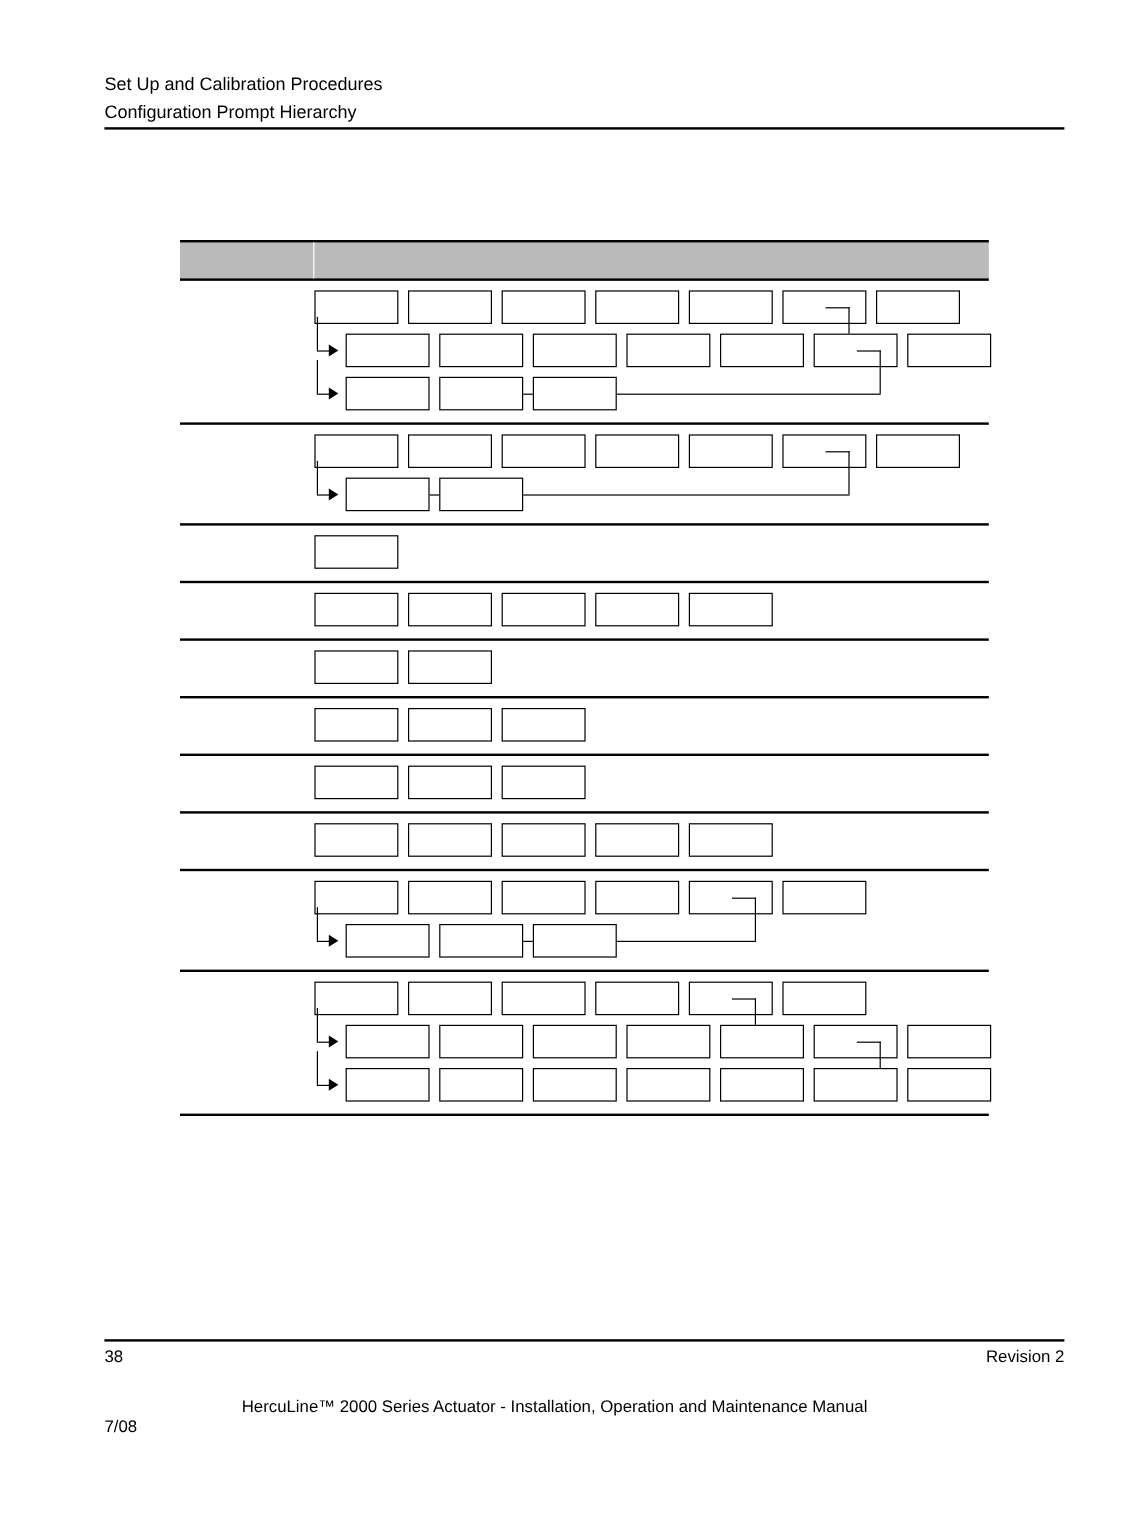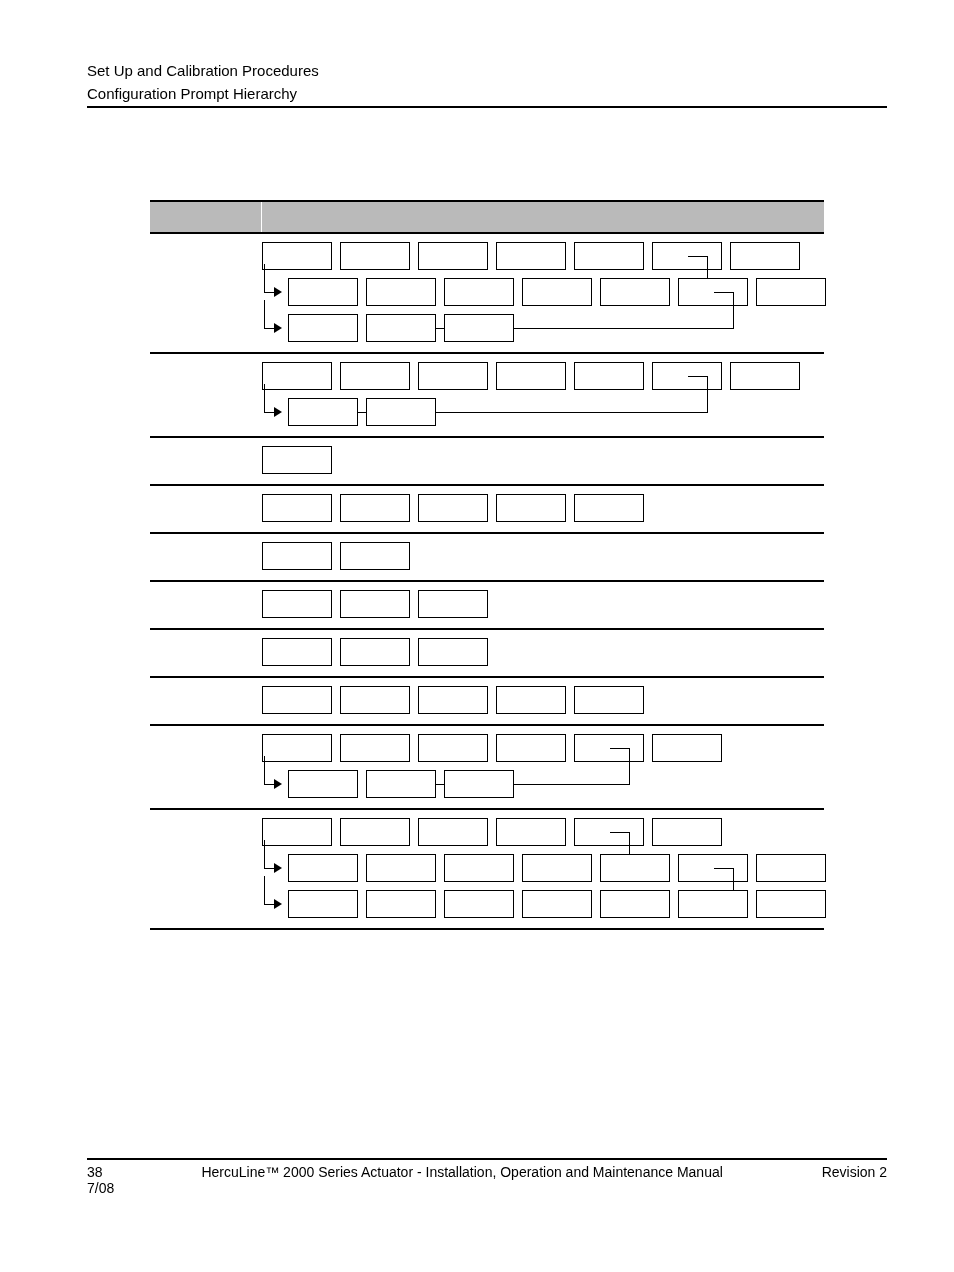--- a/index.html
+++ b/index.html
@@ -41,21 +41,21 @@
   .return-connector { position: absolute; right: -14px; width: 14px; border-right: 1.5px solid #000; }
   .return-top-stub { position: absolute; height: 0; border-top: 1.5px solid #000; }
   .return-bot { position: absolute; height: 0; border-top: 1.5px solid #000; }
   .return-arrowhead {
     position: absolute; width: 0; height: 0; border-top: 5px solid transparent; border-bottom: 5px solid transparent; border-right: 8px solid #000;
   }
 
   .footer { position: absolute; left: 87px; right: 67px; bottom: 76px; }
   .footer .rule { border-top: 2px solid #000; margin-bottom: 4px; }
   .footer .line { display: flex; justify-content: space-between; font-size: 14px; gap: 32px; }
-  .footer .line .mid { flex: 1; text-align: center; }
+  .footer .line .mid { flex: 1; text-align: center; margin-top: 42px; }
   .footer .sub { text-align: left; font-size: 14px; }
 </style>
 </head>
 <body>
 
 <div class="page">
 
   <div class="header">
     <div class="line1">Set Up and Calibration Procedures</div>
     <div class="line2">Configuration Prompt Hierarchy</div>

